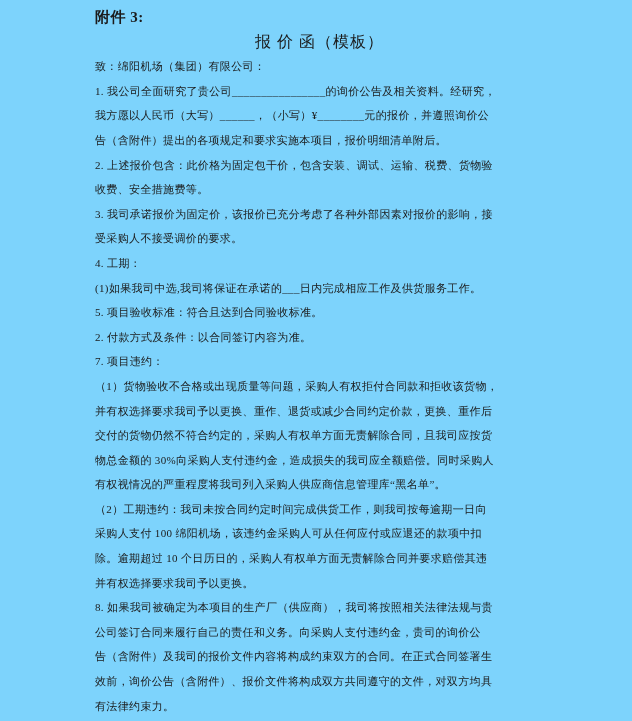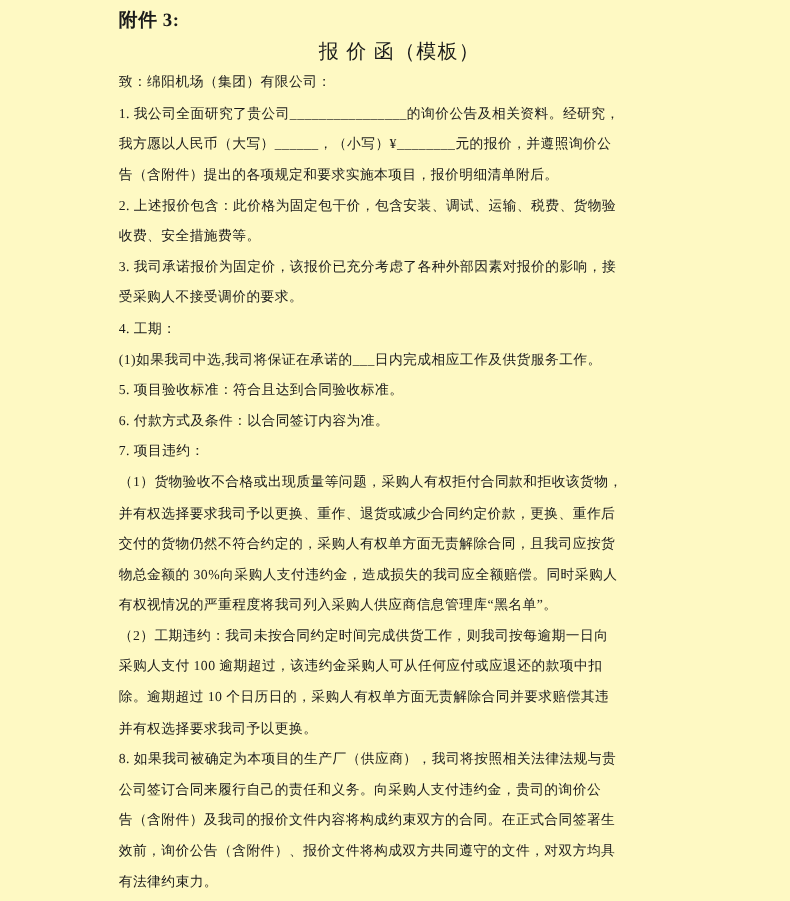--- a/index.html
+++ b/index.html
@@ -5,21 +5,21 @@
   html, body {
     margin: 0;
     padding: 0;
     background: #ffffff;
     overflow: hidden;
   }
   .page {
     position: relative;
     width: 632px;
     height: 721px;
-    background: #fef9c3;
+    background: #7dd3fc;
     font-family: "Liberation Serif", "DejaVu Serif", serif;
     color: #1b1b1b;
     box-sizing: border-box;
     padding: 5px 88px 0 95px;
   }
   .attachment-label {
     font-size: 15px;
     font-weight: bold;
     line-height: 24.6px;
     letter-spacing: 0.5px;
@@ -49,29 +49,29 @@
   <div class="line">1. 我公司全面研究了贵公司________________的询价公告及相关资料。经研究，</div>
   <div class="line">我方愿以人民币（大写）______，（小写）¥________元的报价，并遵照询价公</div>
   <div class="line">告（含附件）提出的各项规定和要求实施本项目，报价明细清单附后。</div>
   <div class="line">2. 上述报价包含：此价格为固定包干价，包含安装、调试、运输、税费、货物验</div>
   <div class="line">收费、安全措施费等。</div>
   <div class="line">3. 我司承诺报价为固定价，该报价已充分考虑了各种外部因素对报价的影响，接</div>
   <div class="line">受采购人不接受调价的要求。</div>
   <div class="line">4. 工期：</div>
   <div class="line">(1)如果我司中选,我司将保证在承诺的___日内完成相应工作及供货服务工作。</div>
   <div class="line">5. 项目验收标准：符合且达到合同验收标准。</div>
-  <div class="line">6. 付款方式及条件：以合同签订内容为准。</div>
+  <div class="line">2. 付款方式及条件：以合同签订内容为准。</div>
   <div class="line">7. 项目违约：</div>
   <div class="line">（1）货物验收不合格或出现质量等问题，采购人有权拒付合同款和拒收该货物，</div>
   <div class="line">并有权选择要求我司予以更换、重作、退货或减少合同约定价款，更换、重作后</div>
   <div class="line">交付的货物仍然不符合约定的，采购人有权单方面无责解除合同，且我司应按货</div>
   <div class="line">物总金额的 30%向采购人支付违约金，造成损失的我司应全额赔偿。同时采购人</div>
   <div class="line">有权视情况的严重程度将我司列入采购人供应商信息管理库“黑名单”。</div>
   <div class="line">（2）工期违约：我司未按合同约定时间完成供货工作，则我司按每逾期一日向</div>
-  <div class="line">采购人支付 100 逾期超过，该违约金采购人可从任何应付或应退还的款项中扣</div>
+  <div class="line">采购人支付 100 绵阳机场，该违约金采购人可从任何应付或应退还的款项中扣</div>
   <div class="line">除。逾期超过 10 个日历日的，采购人有权单方面无责解除合同并要求赔偿其违</div>
   <div class="line">并有权选择要求我司予以更换。</div>
   <div class="line">8. 如果我司被确定为本项目的生产厂（供应商），我司将按照相关法律法规与贵</div>
   <div class="line">公司签订合同来履行自己的责任和义务。向采购人支付违约金，贵司的询价公</div>
   <div class="line">告（含附件）及我司的报价文件内容将构成约束双方的合同。在正式合同签署生</div>
   <div class="line">效前，询价公告（含附件）、报价文件将构成双方共同遵守的文件，对双方均具</div>
   <div class="line">有法律约束力。</div>
 </div>
 
 </body></html>

